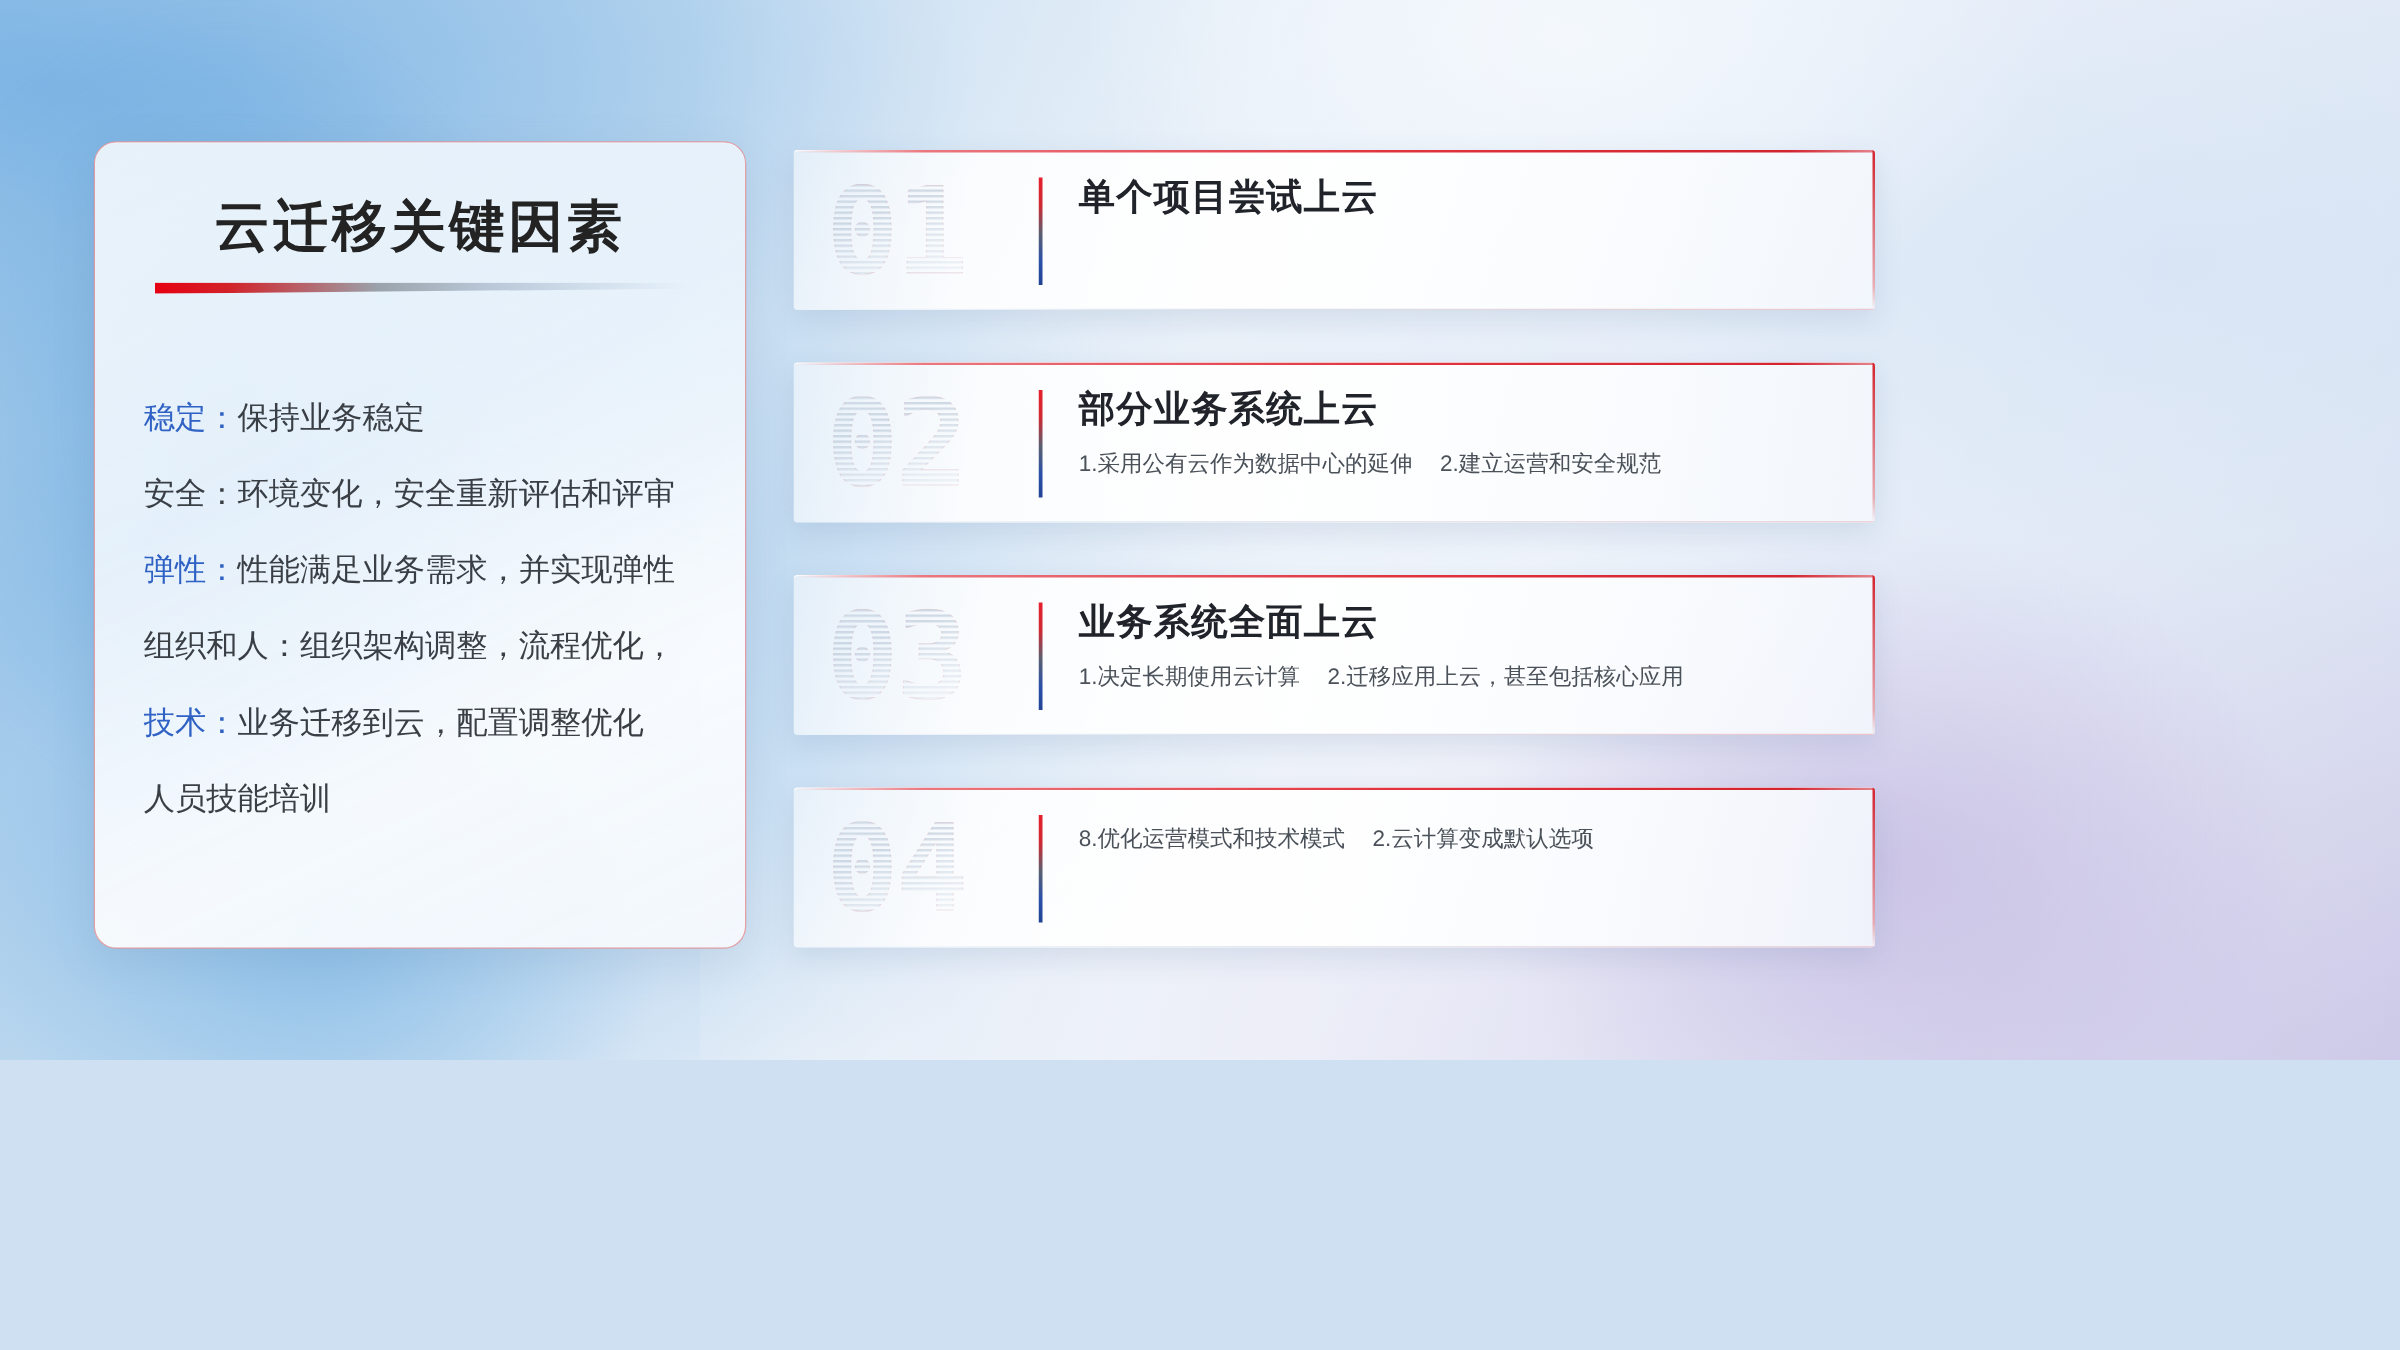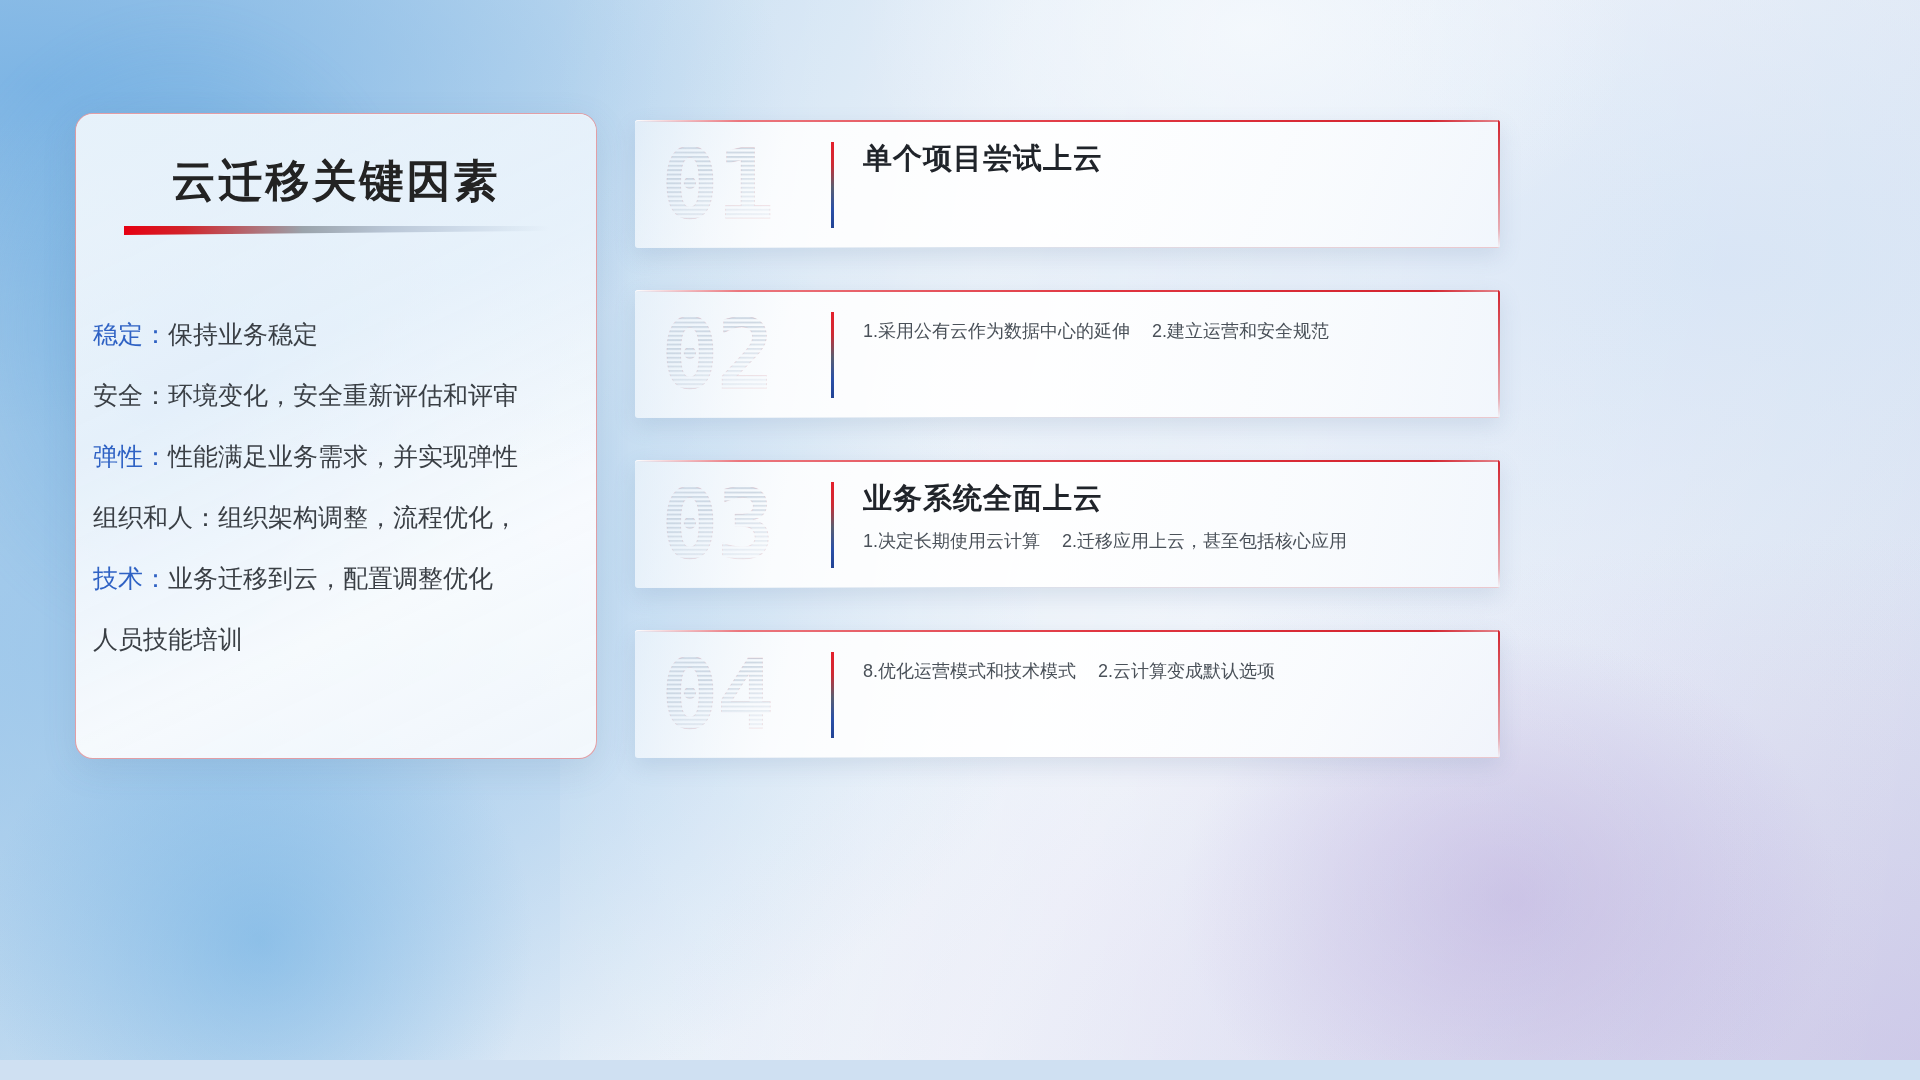--- a/index.html
+++ b/index.html
@@ -1,21 +1,21 @@
 <!DOCTYPE html>
 <html><head>
 <meta charset="utf-8">
 <style>
   html,body{margin:0;padding:0;}
   body{
     width:1920px;height:1080px;overflow:hidden;
     font-family:"Liberation Sans","DejaVu Sans",sans-serif;
     background:#cfe0f2;
   }
-  #slide{position:relative;width:1920px;height:1060px;overflow:hidden;}
+  #slide{position:relative;width:1920px;height:848px;overflow:hidden;}
 
   
   .bg-base{position:absolute;inset:0;
     background:
       radial-gradient(120% 90% at 100% 100%, rgba(196,184,226,.55) 0%, rgba(196,184,226,0) 55%),
       radial-gradient(80% 70% at 90% 25%, rgba(214,228,245,.95) 0%, rgba(214,228,245,0) 60%),
       radial-gradient(75% 80% at 8% 60%, rgba(151,196,234,.85) 0%, rgba(151,196,234,0) 62%),
       radial-gradient(65% 55% at 2% 8%, rgba(120,178,228,.9) 0%, rgba(120,178,228,0) 60%),
       linear-gradient(118deg,#a8cbe9 0%,#c2dbf0 22%,#e2ecf7 46%,#eef3fa 62%,#e6ecf7 78%,#d9dff0 100%);
   }
@@ -41,21 +41,21 @@
   .left-card::before{content:"";position:absolute;left:0;top:0;right:0;height:55%;
     background:linear-gradient(180deg, rgba(228,240,250,.75), rgba(255,255,255,0));
     pointer-events:none;}
   .panel-title{position:absolute;left:0;right:0;top:38px;text-align:center;
     font-size:44px;font-weight:bold;color:#232323;letter-spacing:3px;
     font-family:"Liberation Sans","DejaVu Sans",sans-serif;}
   .title-rule{position:absolute;left:48px;top:112px;width:425px;height:9px;
     background:linear-gradient(90deg,#e60012 0%,#d2232a 14%,#9aa3ab 42%,#b9c6d6 62%,#cfdcea 80%,rgba(215,228,242,0) 100%);
     clip-path:polygon(0 0,100% 0,100% 55%,0 100%);}
 
-  .facts{position:absolute;left:17px;top:190px;right:24px;}
+  .facts{position:absolute;left:39px;top:190px;right:24px;}
   .fact{font-size:25px;line-height:61px;color:#3a3f45;white-space:nowrap;
     font-family:"Liberation Sans","DejaVu Sans",sans-serif;}
   .fact .k{color:#2f62c4;}
   .fact.neutral .k{color:#3a3f45;}
 
   
   .cards{position:absolute;left:635px;top:120px;width:865px;}
   .card{position:relative;width:865px;height:128px;margin-bottom:42px;
     border-radius:3px;
     background:linear-gradient(103deg, rgba(252,253,255,.55) 0%, rgba(255,255,255,.88) 18%, rgba(255,255,255,.97) 48%, rgba(250,252,254,.93) 78%, rgba(244,248,253,.88) 100%);
@@ -153,20 +153,21 @@
               <mask id="m1">
                 <rect x="0" y="0" width="160" height="100" fill="url(#hatch1)"></rect>
               </mask>
             </defs>
             <text x="4" y="84" font-family="&quot;DejaVu Sans Mono&quot;,&quot;Liberation Mono&quot;,monospace" font-size="96" font-weight="bold" letter-spacing="-2" fill="url(#ng1)" mask="url(#m1)">02</text>
             <text x="4" y="84" font-family="&quot;DejaVu Sans Mono&quot;,&quot;Liberation Mono&quot;,monospace" font-size="96" font-weight="bold" letter-spacing="-2" fill="none" stroke="rgba(206,70,78,0.22)" stroke-width="0.8" mask="url(#m1)">02</text>
           </svg>
         </div>
         <div class="divider"></div>
         <div class="card-text">
+          <div class="card-title">部分业务系统上云</div>
           <div class="card-sub"><span>1.采用公有云作为数据中心的延伸</span><span class="gap"></span><span>2.建立运营和安全规范</span></div>
         </div>
       </div>
       <div class="card">
         <div class="card-topline"></div>
         <div class="card-rightline"></div>
         <div class="card-botline"></div>
         <div class="num" title="03">
           <svg viewBox="0 0 160 100">
             <defs>

